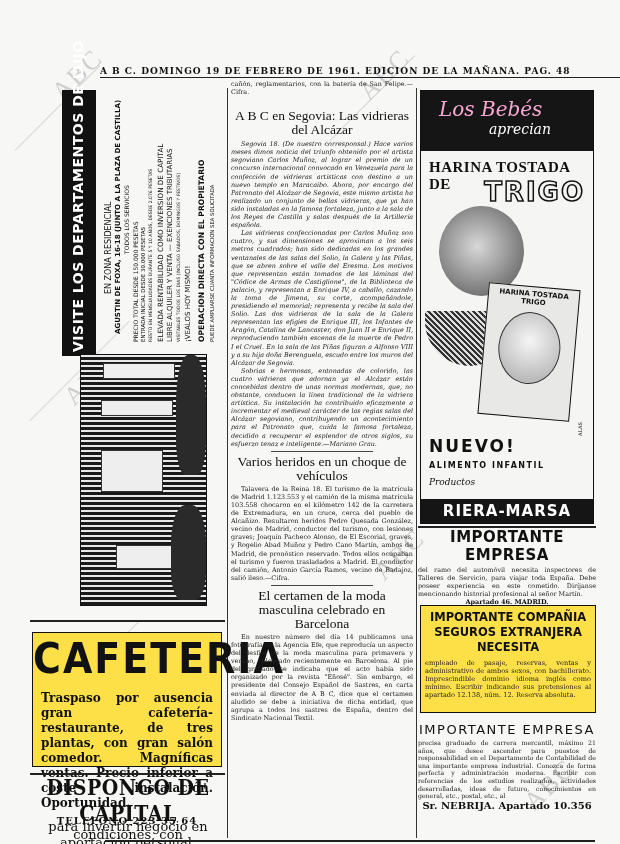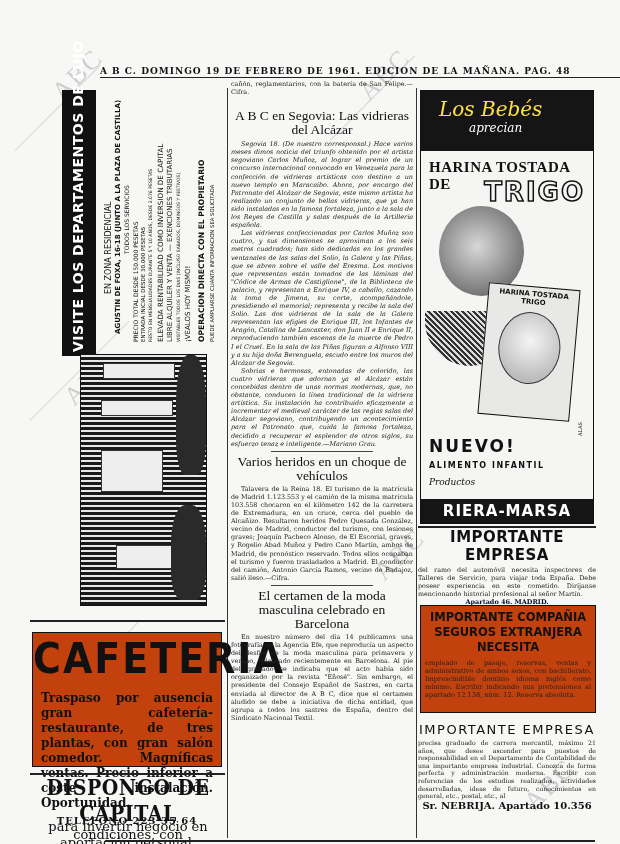--- a/index.html
+++ b/index.html
@@ -14,21 +14,21 @@
   .body-rom{font-size:6.4px;line-height:8.1px;text-align:justify;color:#222;}
   .headline{font-family:"Liberation Serif",serif;font-size:13.5px;line-height:14px;text-align:center;color:#111;}
   
   .ad-left{left:60px;top:84px;width:165px;height:520px;}
   .vbanner{position:absolute;left:2px;top:6px;width:34px;height:266px;background:#111;}
   .vtext{position:absolute;transform:rotate(-90deg);transform-origin:left top;white-space:nowrap;}
   .building{position:absolute;left:20px;top:270px;width:125px;height:250px;background:
      repeating-linear-gradient(0deg,#1a1a1a 0 3px,#e8e8e8 3px 5px);border:1px solid #111;}
   .building .win{position:absolute;background:#eee;border:1px solid #333;}
   .car{position:absolute;background:#2a2a2a;border-radius:40% 40% 30% 30%;}
-  .box{position:absolute;border:1.5px solid #111;background:#c2410c;}
+  .box{position:absolute;border:1.5px solid #111;background:#fde047;}
   .cafe-title{font-family:"DejaVu Sans",sans-serif;font-weight:bold;font-size:38px;letter-spacing:2px;text-align:center;line-height:40px;transform:scaleY(1.1);}
   .cafe-body{font-size:12px;line-height:15px;text-align:justify;text-align-last:justify;padding:0 8px;font-weight:bold;}
   .capital-title{font-family:"DejaVu Serif",serif;font-weight:bold;font-size:19px;text-align:center;letter-spacing:0.5px;transform:scaleY(1.15);}
   
   .ad-right{left:420px;top:90px;width:172px;height:432px;border:1.5px solid #111;background:#f5f5f3;}
   .dark-banner{position:absolute;left:0;top:0;width:100%;height:60px;background:#151515;}
   .imp-title{font-family:"DejaVu Sans",sans-serif;font-weight:bold;font-size:15px;text-align:center;letter-spacing:0.5px;}
 </style>
 </head>
 <body>
@@ -100,22 +100,22 @@
   <div style="height:1px;background:#444;margin:3px 40px;"></div>
   <div class="headline">Varios heridos en un choque de vehículos</div>
   <div class="body-rom" style="margin-top:2px;text-indent:10px;">Talavera de la Reina 18. El turismo de la matrícula de Madrid 1.123.553 y el camión de la misma matrícula 103.558 chocaron en el kilómetro 142 de la carretera de Extremadura, en un cruce, cerca del pueblo de Alcañizo. Resultaron heridos Pedro Quesada González, vecino de Madrid, conductor del turismo, con lesiones graves; Joaquín Pacheco Alonso, de El Escorial, graves, y Rogelio Abad Muñoz y Pedro Cano Martín, ambos de Madrid, de pronóstico reservado. Todos ellos ocupaban el turismo y fueron trasladados a Madrid. El conductor del camión, Antonio García Ramos, vecino de Badajoz, salió ileso.—Cifra.</div>
   <div style="height:1px;background:#444;margin:3px 40px;"></div>
   <div class="headline">El certamen de la moda masculina celebrado en Barcelona</div>
   <div class="body-rom" style="margin-top:2px;text-indent:10px;">En nuestro número del día 14 publicamos una fotografía de la Agencia Efe, que reproducía un aspecto del desfile de la moda masculina para primavera y verano, celebrado recientemente en Barcelona. Al pie del grabado se indicaba que el acto había sido organizado por la revista "Eñosé". Sin embargo, el presidente del Consejo Español de Sastres, en carta enviada al director de A B C, dice que el certamen aludido se debe a iniciativa de dicha entidad, que agrupa a todos los sastres de España, dentro del Sindicato Nacional Textil.</div>
 </div>
 
 <div class="abs ad-right">
   <div class="dark-banner">
-    <div style="color:#fde047;font-family:'DejaVu Serif',serif;font-style:italic;font-size:20px;padding:6px 0 0 18px;">Los Bebés</div>
-    <div style="color:#fff;font-family:'DejaVu Serif',serif;font-style:italic;font-size:12px;padding-left:48px;">aprecian</div>
+    <div style="color:#f9a8d4;font-family:'DejaVu Serif',serif;font-style:italic;font-size:20px;padding:6px 0 0 18px;">Los Bebés</div>
+    <div style="color:#fff;font-family:'DejaVu Serif',serif;font-style:italic;font-size:14px;padding-left:68px;">aprecian</div>
   </div>
   <div style="position:absolute;top:68px;left:8px;font-family:Liberation Serif, serif;font-weight:bold;font-size:15px;letter-spacing:0.5px;">HARINA TOSTADA DE</div>
   <div style="position:absolute;top:86px;right:8px;font-family:'DejaVu Sans',sans-serif;font-weight:bold;font-size:26px;color:#f5f5f3;-webkit-text-stroke:1.5px #111;letter-spacing:2px;">TRIGO</div>
   <div style="position:absolute;left:18px;top:115px;width:85px;height:90px;border-radius:50%;background:radial-gradient(circle at 45% 45%,#d8d8d8,#777 70%,#333);"></div>
   <div style="position:absolute;left:4px;top:220px;width:90px;height:55px;border-radius:0 0 45px 45px;background:repeating-linear-gradient(45deg,#333 0 2px,#ddd 2px 4px);"></div>
   <div style="position:absolute;left:62px;top:195px;width:90px;height:130px;border:1.5px solid #111;background:#e8e8e6;transform:rotate(5deg);">
     <div style="font-family:'DejaVu Sans',sans-serif;font-weight:bold;font-size:7px;text-align:center;padding-top:3px;">HARINA TOSTADA TRIGO</div>
     <div style="margin:6px auto 0;width:60px;height:70px;border-radius:50%;border:1px solid #333;background:radial-gradient(circle at 50% 40%,#f5f5f5,#bbb 75%);"></div>
   </div>
   <div style="position:absolute;left:8px;top:345px;font-family:'DejaVu Sans',sans-serif;font-weight:bold;font-size:17px;letter-spacing:2px;">NUEVO!</div>

